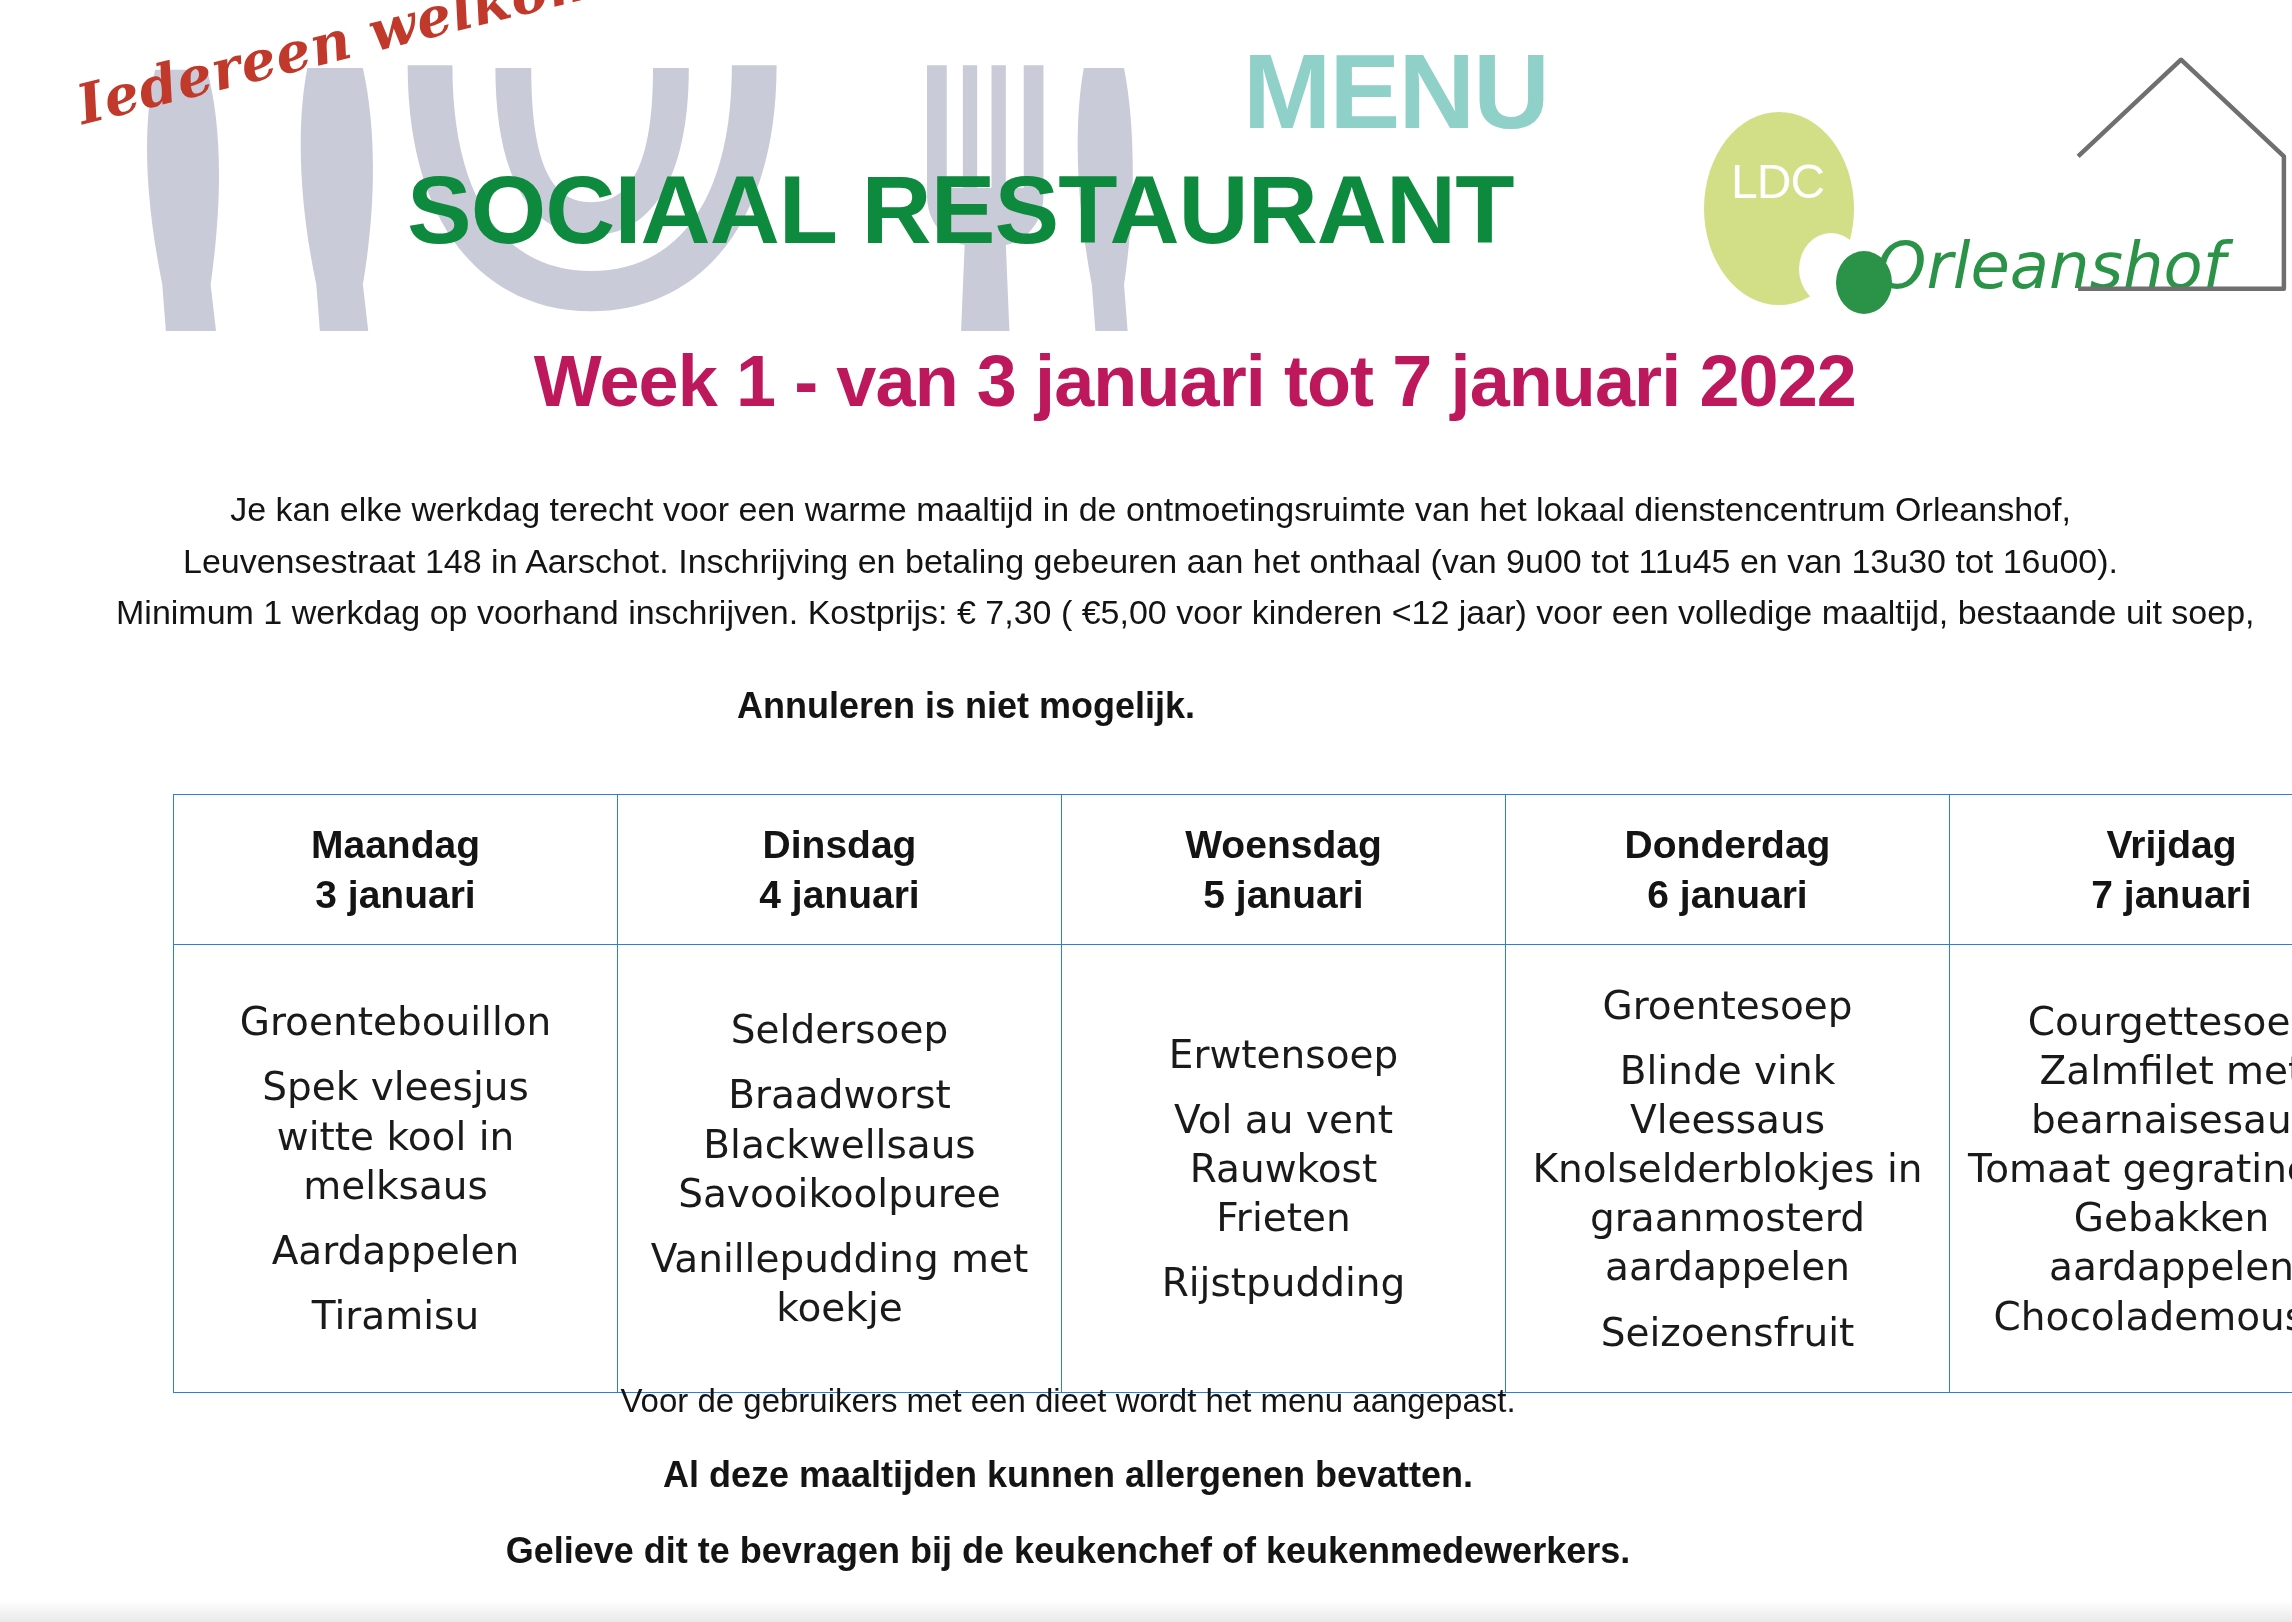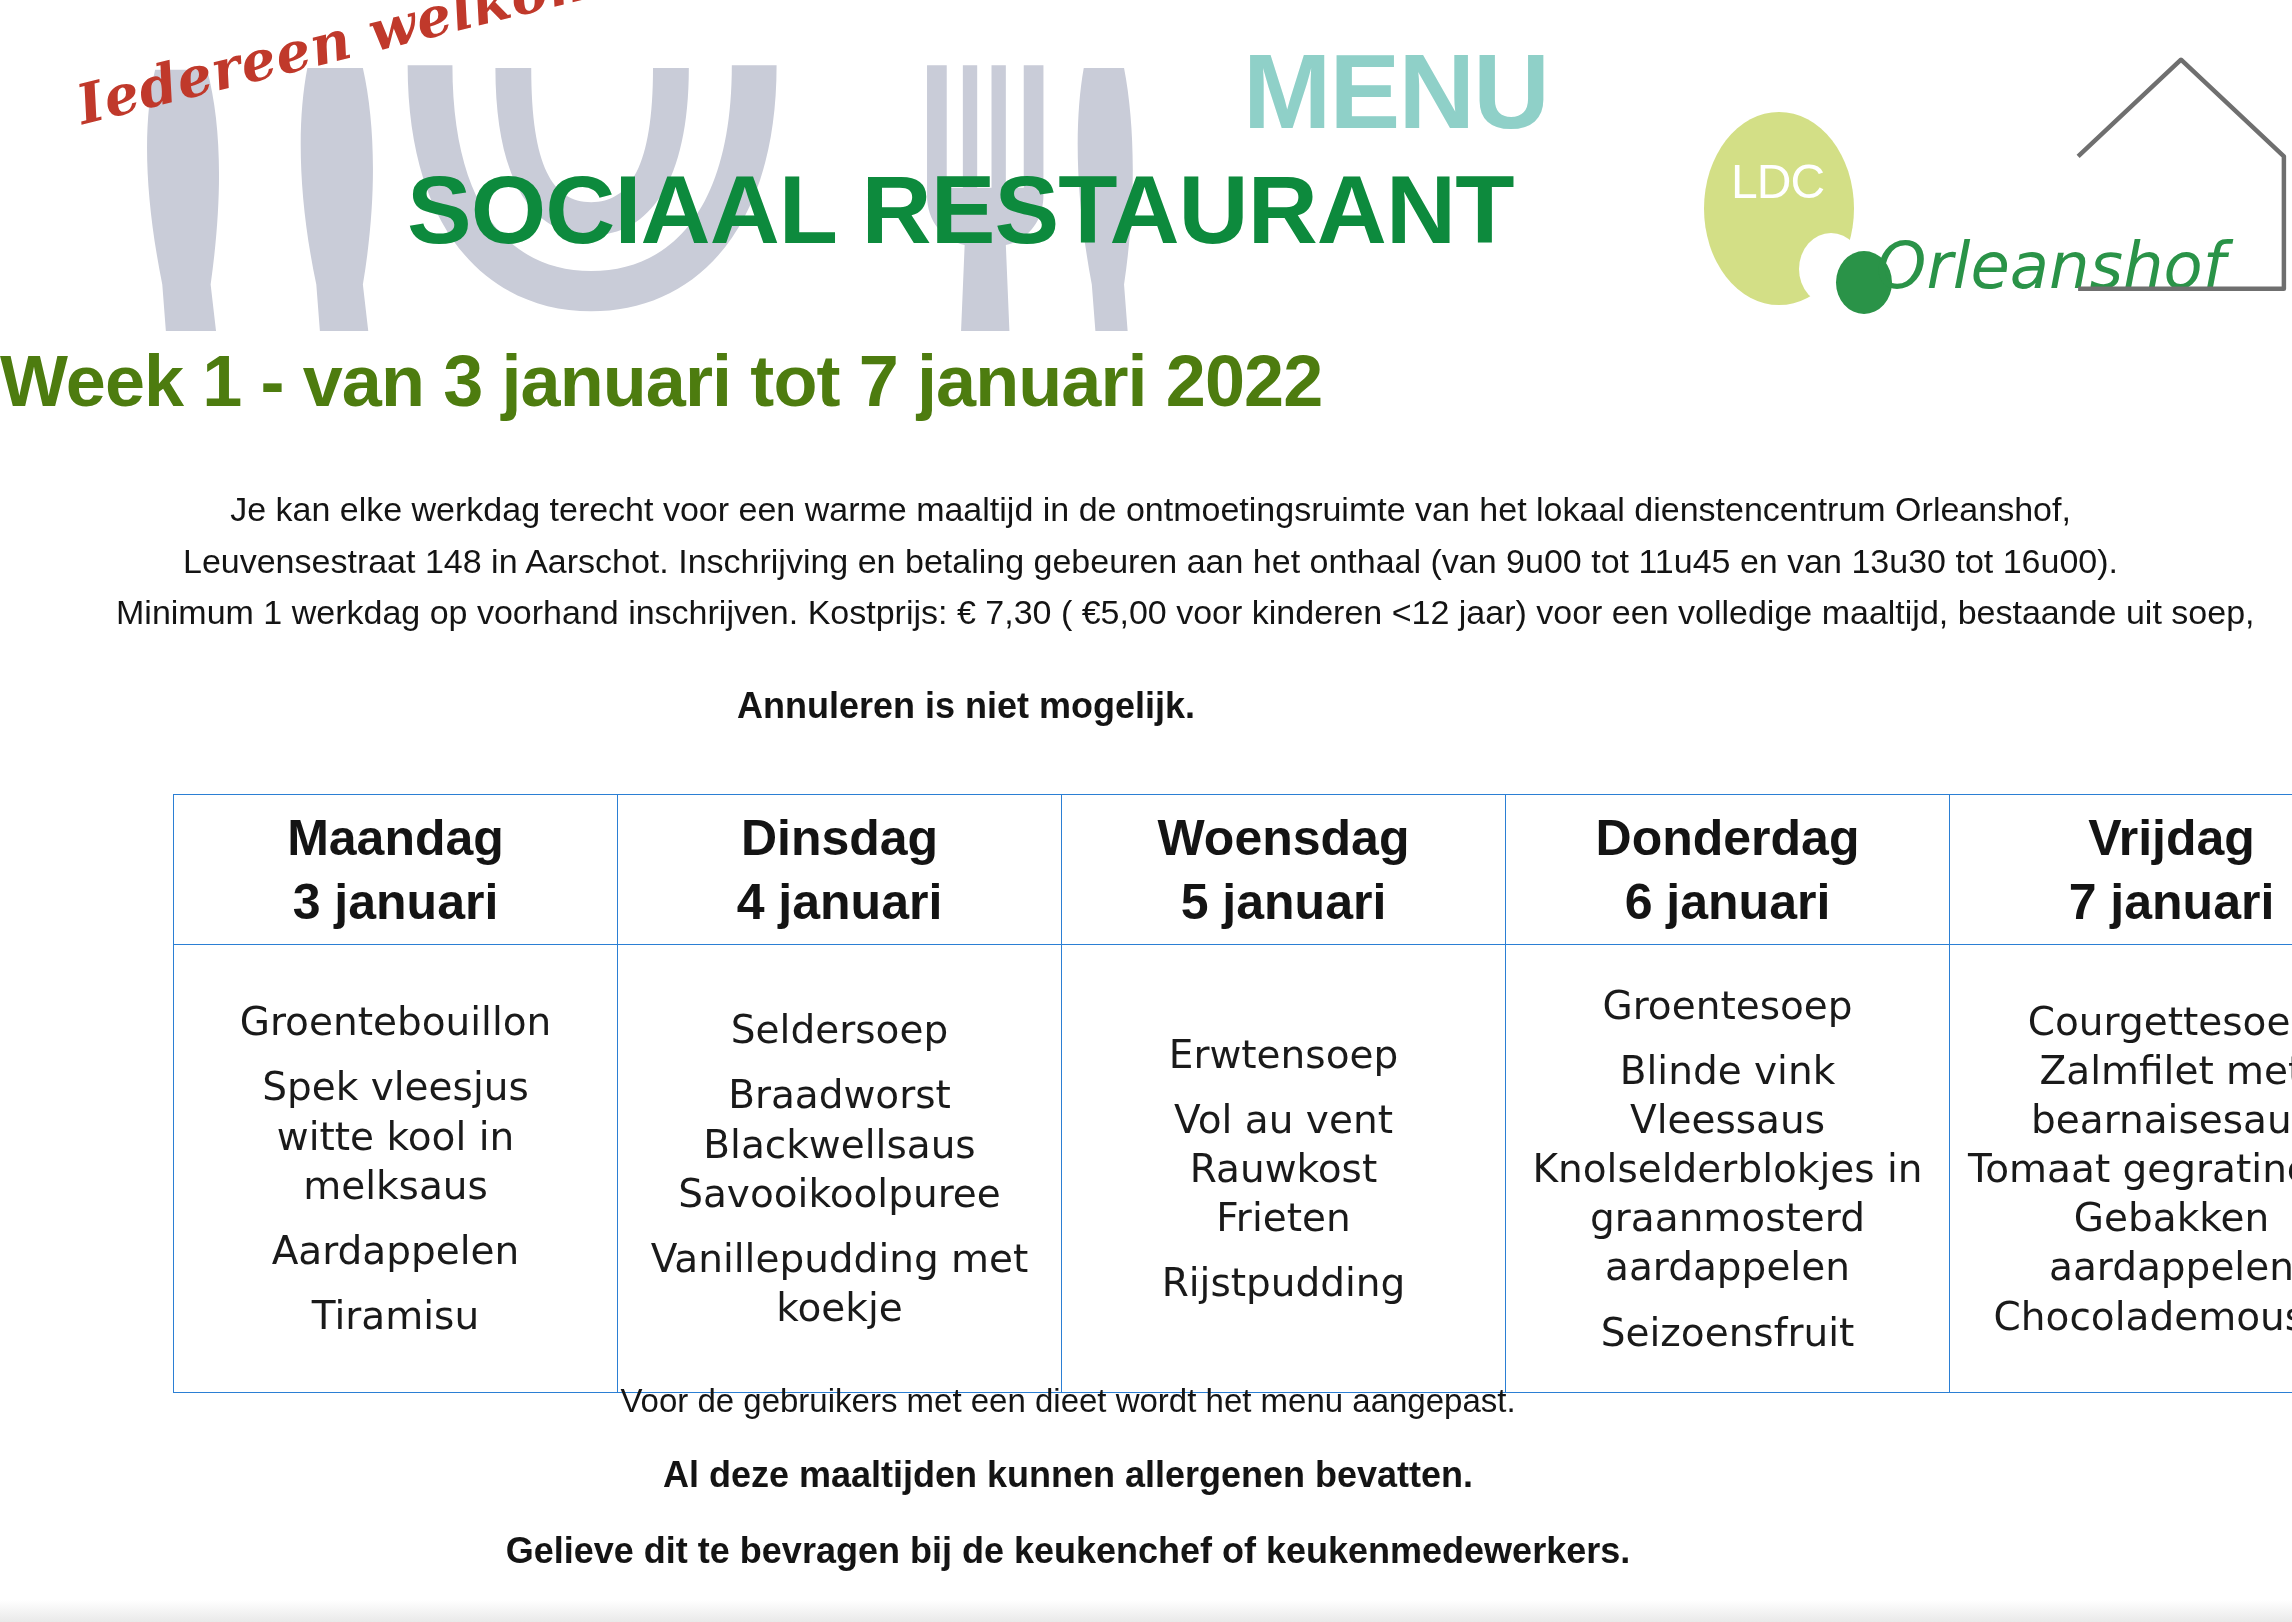--- a/index.html
+++ b/index.html
@@ -141,26 +141,26 @@
     width: 224px;
     height: 255px;
   }
 
   
   #week-title {
     position: absolute;
     left: 0;
     top: 340px;
     width: 1856px;
-    text-align: left;
+    text-align: right;
     font-family: "Liberation Sans", sans-serif;
     font-weight: 700;
     font-size: 72px;
     letter-spacing: -0.9px;
-    color: #4d7c0f;
+    color: #be185d;
     white-space: nowrap;
   }
 
   
   #intro-block {
     position: absolute;
     left: 116px;
     top: 484px;
     width: 2069px;
     text-align: center;
@@ -196,21 +196,21 @@
   #menu-table th, #menu-table td {
     border: 1.8px solid #2b7fd4;
     text-align: center;
     vertical-align: middle;
     padding: 0;
   }
   #menu-table th {
     height: 149px;
     font-family: "Liberation Sans", sans-serif;
     font-weight: 700;
-    font-size: 50px;
+    font-size: 39px;
     line-height: 1.28;
     color: #141414;
   }
   #menu-table th .day-name { display: block; }
   #menu-table th .day-date { display: block; }
   #menu-table td {
     height: 433px;
     font-family: "DejaVu Sans", sans-serif;
     font-weight: 400;
     font-size: 39px;

